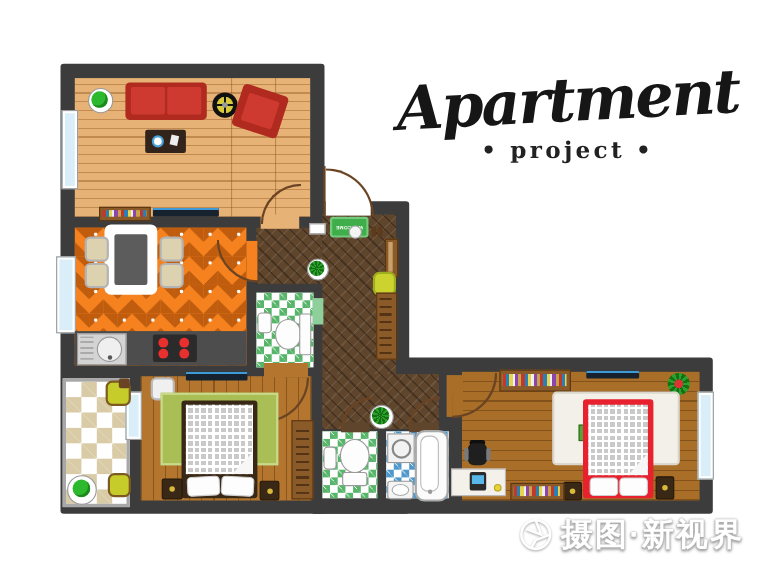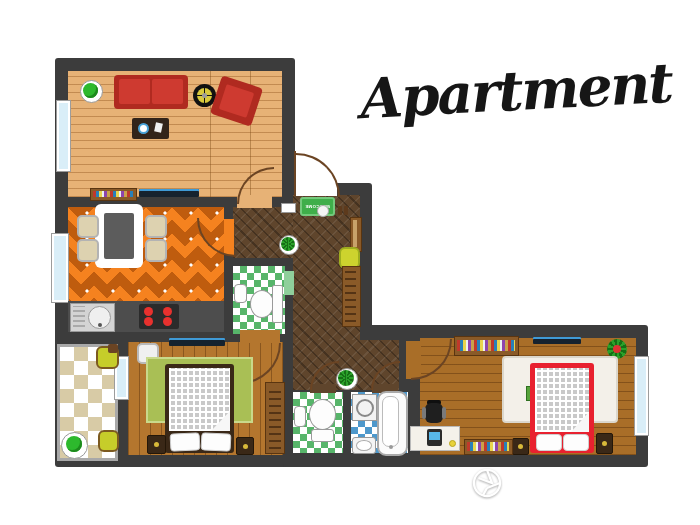--- a/index.html
+++ b/index.html
@@ -412,25 +412,29 @@
     <div class="seat"></div>
     <div class="armL"></div>
     <div class="armR"></div>
   </div>
   <div class="abs shelfwood" id="b2-books">
       <div class="bookstripes"></div>
     </div>
 
   <div class="abs" id="title-block">
     <div id="title-main">Apartment</div>
+    <div id="title-sub">
+      <span class="d">•</span><span>project</span><span class="d">•</span>
+    </div>
   </div>
 
   <div class="abs" id="watermark">
     <svg width="34" height="34" viewBox="0 0 24 24">
       <g stroke="#ffffff" stroke-width="1.6" fill="none">
         <circle cx="12" cy="12" r="9.2"></circle>
         <path d="M12 2.8 L15.5 12 L6 8.5"></path>
         <path d="M21.2 12 L12 15.5 M12 15.5 L9 21"></path>
       </g>
     </svg>
+    <span class="wm-text">摄图·新视界</span>
   </div>
 
 </div>
 
 </body></html>

